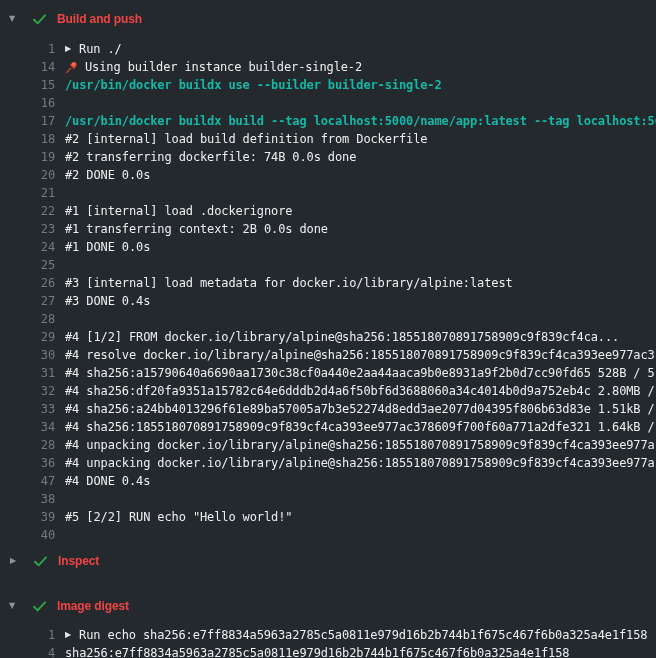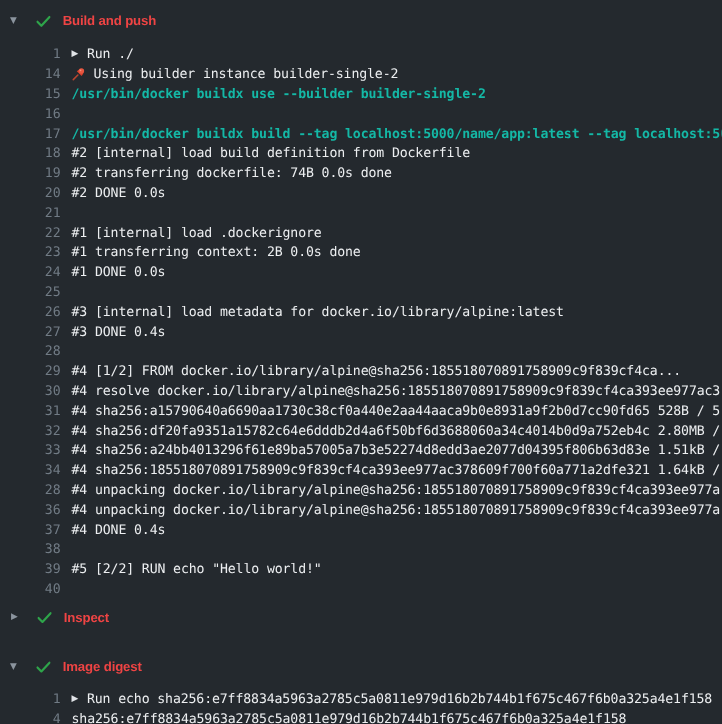--- a/index.html
+++ b/index.html
@@ -224,21 +224,21 @@
     <span class="line-num">28</span>
     <span class="line-content"><span>#4 unpacking docker.io/library/alpine@sha256:185518070891758909c9f839cf4ca393ee977a</span></span>
   </div>
 
   <div class="log-line">
     <span class="line-num">36</span>
     <span class="line-content"><span>#4 unpacking docker.io/library/alpine@sha256:185518070891758909c9f839cf4ca393ee977a</span></span>
   </div>
 
   <div class="log-line">
-    <span class="line-num">37</span>
+    <span class="line-num">47</span>
     <span class="line-content"><span>#4 DONE 0.4s</span></span>
   </div>
 
   <div class="log-line">
     <span class="line-num">38</span>
     <span class="line-content"><span></span></span>
   </div>
 
   <div class="log-line">
     <span class="line-num">39</span>

